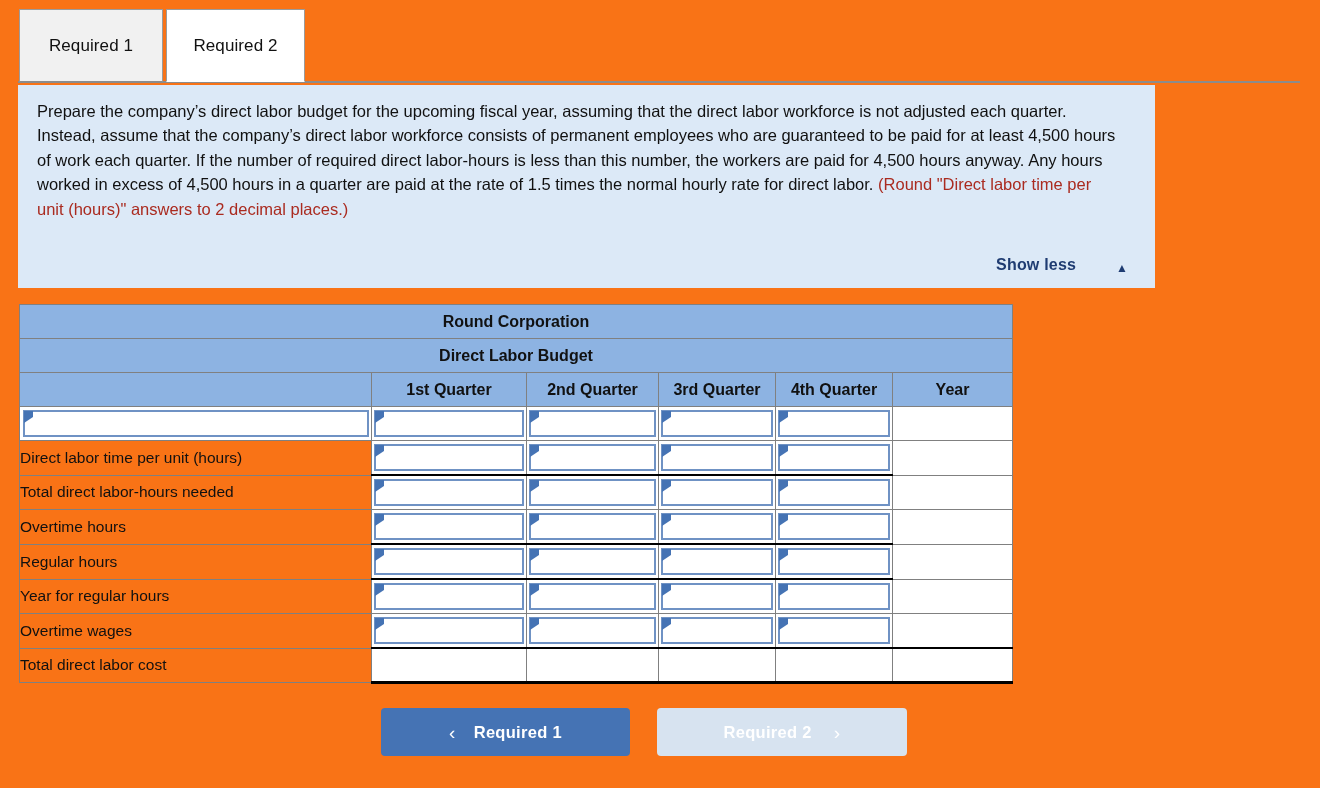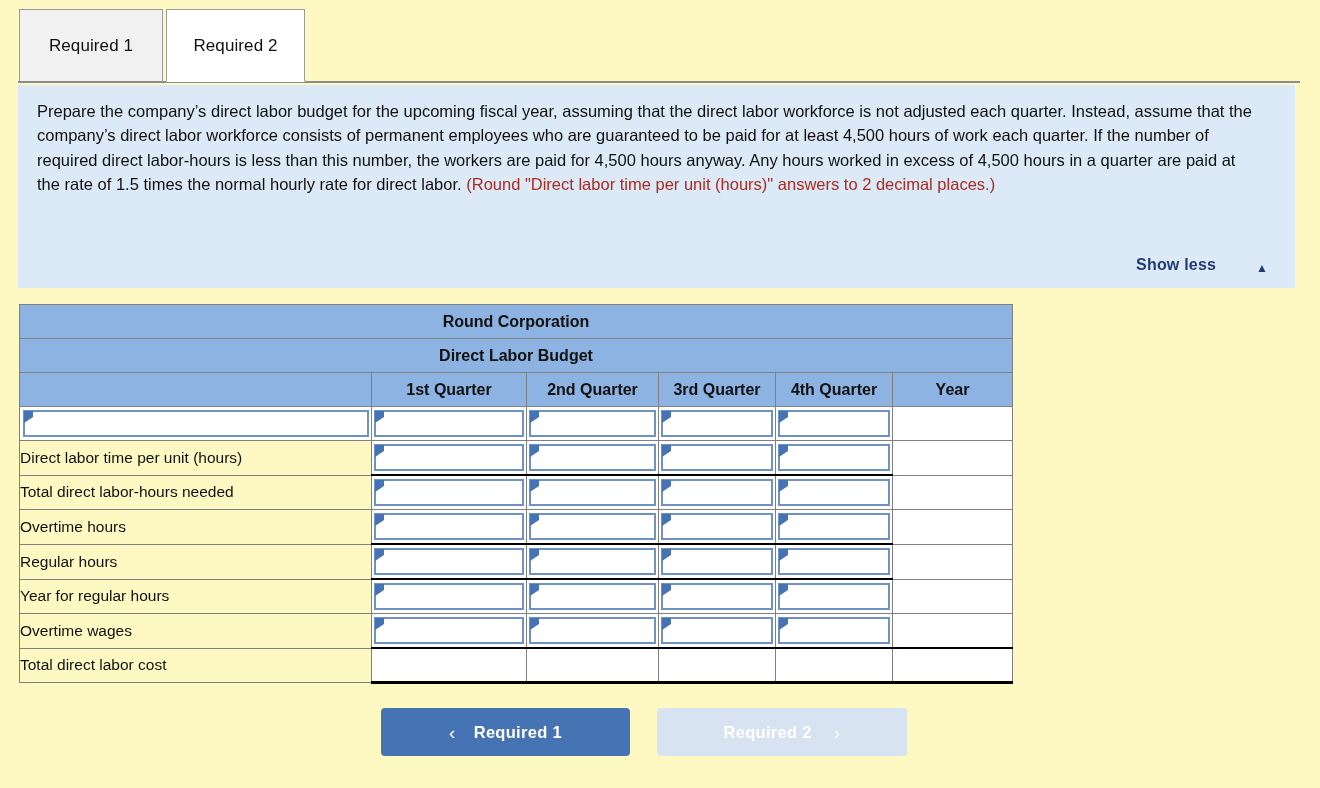--- a/index.html
+++ b/index.html
@@ -3,21 +3,21 @@
 <meta charset="utf-8">
 <style>
   * { box-sizing: border-box; }
   html, body {
     margin: 0; padding: 0;
     width: 1320px; height: 788px;
     background: #ffffff;
     font-family: "Liberation Sans", sans-serif;
     -webkit-font-smoothing: antialiased;
   }
-  #page { position: relative; width: 1320px; height: 788px; overflow: hidden; background:#fef9c3; }
+  #page { position: relative; width: 1320px; height: 788px; overflow: hidden; background:#f97316; }
 
   
   .tabstrip {
     position: absolute; left: 0; top: 0; width: 1320px; height: 84px;
   }
   .tabstrip-rule {
     position: absolute; left: 18px; top: 81px; width: 1282px; height: 2px;
     background: #8c8c8c;
   }
   .tab {
@@ -33,21 +33,21 @@
   }
   .tab.active {
     left: 166px; width: 139px;
     background: #ffffff;
     border-bottom: 1px solid #ffffff;
     z-index: 3;
   }
 
   
   .instructions {
-    position: absolute; left: 18px; top: 85px; width: 1277px; height: 203px;
+    position: absolute; left: 18px; top: 85px; width: 1137px; height: 203px;
     background: #dce9f7;
     padding: 14px 36px 0 19px;
   }
   .instructions p {
     margin: 0;
     font-size: 16.5px;
     line-height: 24.4px;
     color: #111;
     letter-spacing: 0px;
   }

